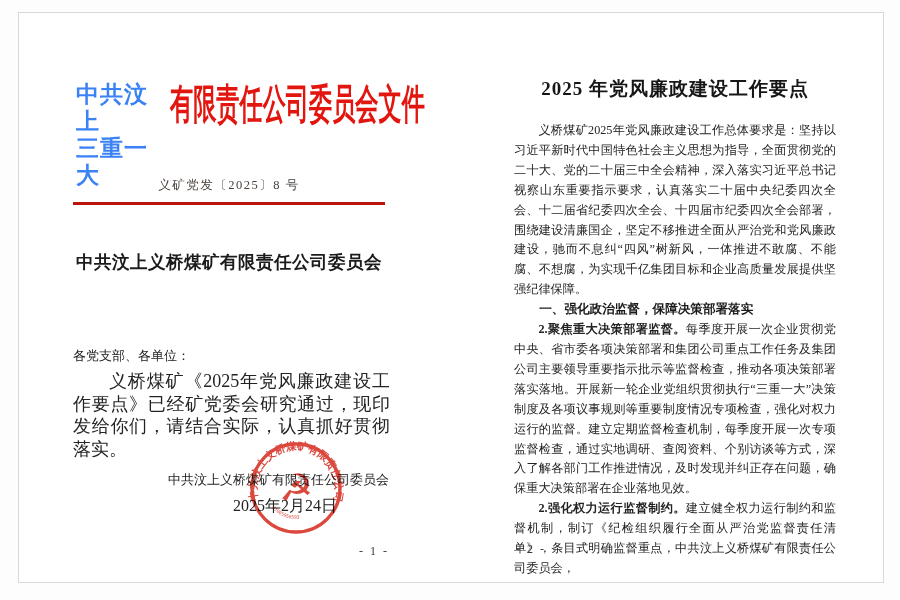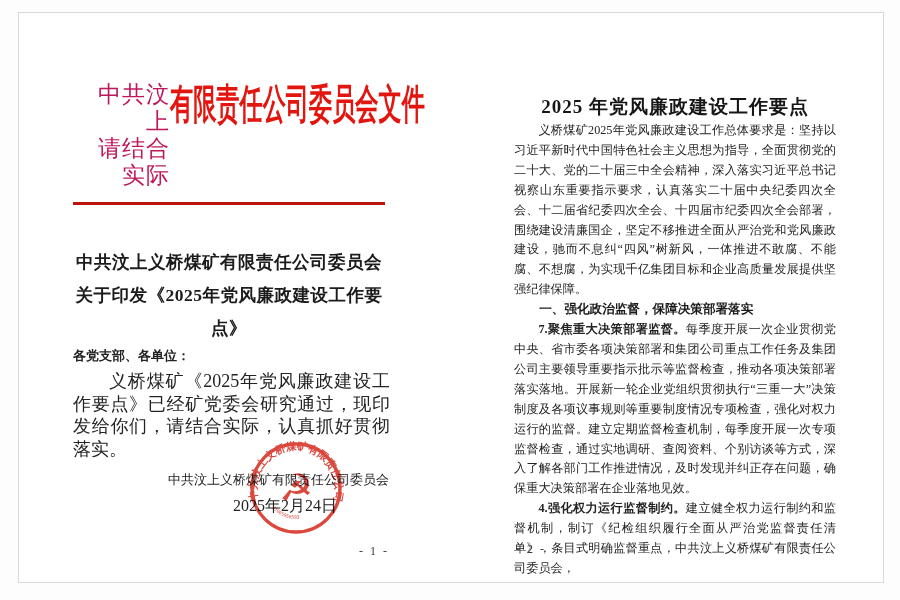--- a/index.html
+++ b/index.html
@@ -6,77 +6,77 @@
   html,body { width:900px; height:600px; background:#fdfdfd; overflow:hidden; }
   body { position:relative; font-family:"Liberation Serif","DejaVu Serif",serif; color:#232323; }
 
   .scan { position:absolute; left:18px; top:12px; width:866px; height:571px;
           background:#ffffff; border:1px solid #d8d8d8; }
 
   .abs { position:absolute; }
 
   
   .lp-header { left:55px; top:62px; width:345px; height:64px; }
-  .hdr-small { position:absolute; left:2px; top:6px; width:94px; text-align:right;
-               font-size:23px; line-height:27px; font-weight:normal; color:#be185d;
+  .hdr-small { position:absolute; left:2px; top:6px; width:94px; text-align:left;
+               font-size:23px; line-height:27px; font-weight:bold; color:#3b82f6;
                letter-spacing:1px; }
   .hdr-big   { position:absolute; left:96px; top:-2px; font-size:41px; line-height:62px;
                font-weight:bold; color:#e3150f; white-space:nowrap;
                transform:scaleX(0.565); transform-origin:left top; letter-spacing:0px; }
 
   .lp-docnum { left:52px; top:164px; width:316px; text-align:center; font-size:12.5px;
                color:#4a423d; letter-spacing:1.5px; }
   .lp-redline { left:54px; top:189px; width:312px; height:3px; background:#bc130c; }
 
   .lp-title { left:48px; top:233px; width:324px; text-align:center; font-weight:bold;
               font-size:17.5px; line-height:33px; color:#1b1b1b; letter-spacing:0.5px; }
 
-  .lp-salutation { left:54px; top:334px; font-size:13px;font-weight:bold; }
+  .lp-salutation { left:54px; top:334px; font-size:13px; }
   .lp-body { left:54px; top:357px; width:317px; font-size:18px; line-height:22.5px;
              text-align:justify; text-indent:2em; }
 
   .lp-sign-org  { left:54px; top:458px; width:316px; text-align:right; font-size:13px; }
   .lp-sign-date { left:54px; top:483px; width:316px; text-align:right; font-size:16px; }
   .lp-sign-date span { padding-right:52px; }
 
   .seal { left:229px; top:427px; width:96px; height:96px; mix-blend-mode:multiply; }
 
   .pagenum { font-size:12px; letter-spacing:2px; color:#3a3a3a;
              font-family:"Liberation Serif","DejaVu Serif",serif; }
   .lp-pagenum { left:54px; top:531px; width:316px; text-align:right; }
   .rp-pagenum { left:497px; top:529px; width:100px; text-align:left; }
 
   
-  .rp-title { left:495px; top:81px; width:322px; text-align:center; font-size:19px;
+  .rp-title { left:495px; top:63px; width:322px; text-align:center; font-size:19px;
               font-weight:bold; letter-spacing:1px; color:#161616; }
   .rp-body { left:495px; top:108px; width:322px; font-size:12.2px; line-height:19.9px;
              text-align:justify; color:#242424; }
   .rp-body p { text-indent:2em; }
   .rp-heading { font-weight:bold; font-family:Liberation Sans, sans-serif;
                 font-size:12.6px; color:#1a1a1a; }
   .lead { font-weight:bold; }
 </style>
 </head>
 <body>
 
 <div class="scan">
 
   <div class="abs lp-header">
     <div class="hdr-small">
       <div>中共汶上</div>
-      <div>请结合实际</div>
+      <div>三重一大</div>
     </div>
     <div class="hdr-big">有限责任公司委员会文件</div>
   </div>
 
+  <div class="abs lp-docnum">义矿党发〔2025〕8 号</div>
   <div class="abs lp-redline"></div>
 
   <div class="abs lp-title">
     <div>中共汶上义桥煤矿有限责任公司委员会</div>
-    <div>关于印发《2025年党风廉政建设工作要点》</div>
   </div>
 
   <div class="abs lp-salutation">各党支部、各单位：</div>
   <div class="abs lp-body">义桥煤矿《2025年党风廉政建设工作要点》已经矿党委会研究通过，现印发给你们，请结合实际，认真抓好贯彻落实。</div>
 
   <div class="abs lp-sign-org">中共汶上义桥煤矿有限责任公司委员会</div>
   <div class="abs lp-sign-date">
     <span>2025年2月24日</span>
   </div>
 
@@ -95,19 +95,19 @@
     </g>
   </svg>
 
   <div class="abs pagenum lp-pagenum">- 1 -</div>
 
   <div class="abs rp-title">2025 年党风廉政建设工作要点</div>
 
   <div class="abs rp-body">
     <p>义桥煤矿2025年党风廉政建设工作总体要求是：坚持以习近平新时代中国特色社会主义思想为指导，全面贯彻党的二十大、党的二十届三中全会精神，深入落实习近平总书记视察山东重要指示要求，认真落实二十届中央纪委四次全会、十二届省纪委四次全会、十四届市纪委四次全会部署，围绕建设清廉国企，坚定不移推进全面从严治党和党风廉政建设，驰而不息纠“四风”树新风，一体推进不敢腐、不能腐、不想腐，为实现千亿集团目标和企业高质量发展提供坚强纪律保障。</p>
     <p class="rp-heading">一、强化政治监督，保障决策部署落实</p>
-    <p><span class="lead">7.聚焦重大决策部署监督。</span><span>每季度开展一次企业贯彻党中央、省市委各项决策部署和集团公司重点工作任务及集团公司主要领导重要指示批示等监督检查，推动各项决策部署落实落地。开展新一轮企业党组织贯彻执行“三重一大”决策制度及各项议事规则等重要制度情况专项检查，强化对权力运行的监督。建立定期监督检查机制，每季度开展一次专项监督检查，通过实地调研、查阅资料、个别访谈等方式，深入了解各部门工作推进情况，及时发现并纠正存在问题，确保重大决策部署在企业落地见效。</span></p>
-    <p><span class="lead">4.强化权力运行监督制约。</span><span>建立健全权力运行制约和监督机制，制订《纪检组织履行全面从严治党监督责任清单》，条目式明确监督重点，中共汶上义桥煤矿有限责任公司委员会，</span></p>
+    <p><span class="lead">2.聚焦重大决策部署监督。</span><span>每季度开展一次企业贯彻党中央、省市委各项决策部署和集团公司重点工作任务及集团公司主要领导重要指示批示等监督检查，推动各项决策部署落实落地。开展新一轮企业党组织贯彻执行“三重一大”决策制度及各项议事规则等重要制度情况专项检查，强化对权力运行的监督。建立定期监督检查机制，每季度开展一次专项监督检查，通过实地调研、查阅资料、个别访谈等方式，深入了解各部门工作推进情况，及时发现并纠正存在问题，确保重大决策部署在企业落地见效。</span></p>
+    <p><span class="lead">2.强化权力运行监督制约。</span><span>建立健全权力运行制约和监督机制，制订《纪检组织履行全面从严治党监督责任清单》，条目式明确监督重点，中共汶上义桥煤矿有限责任公司委员会，</span></p>
   </div>
 
   <div class="abs pagenum rp-pagenum">- 2 -</div>
 
 </div>
 
 </body></html>

